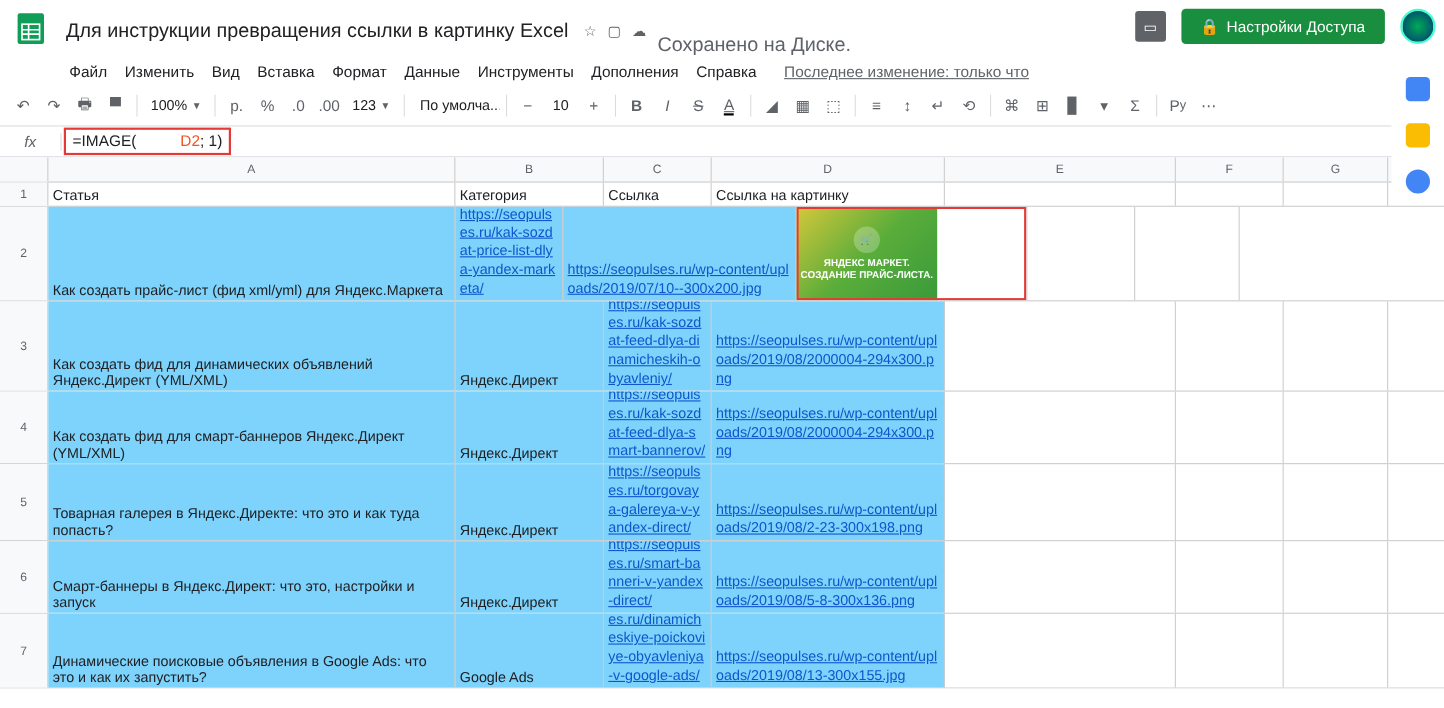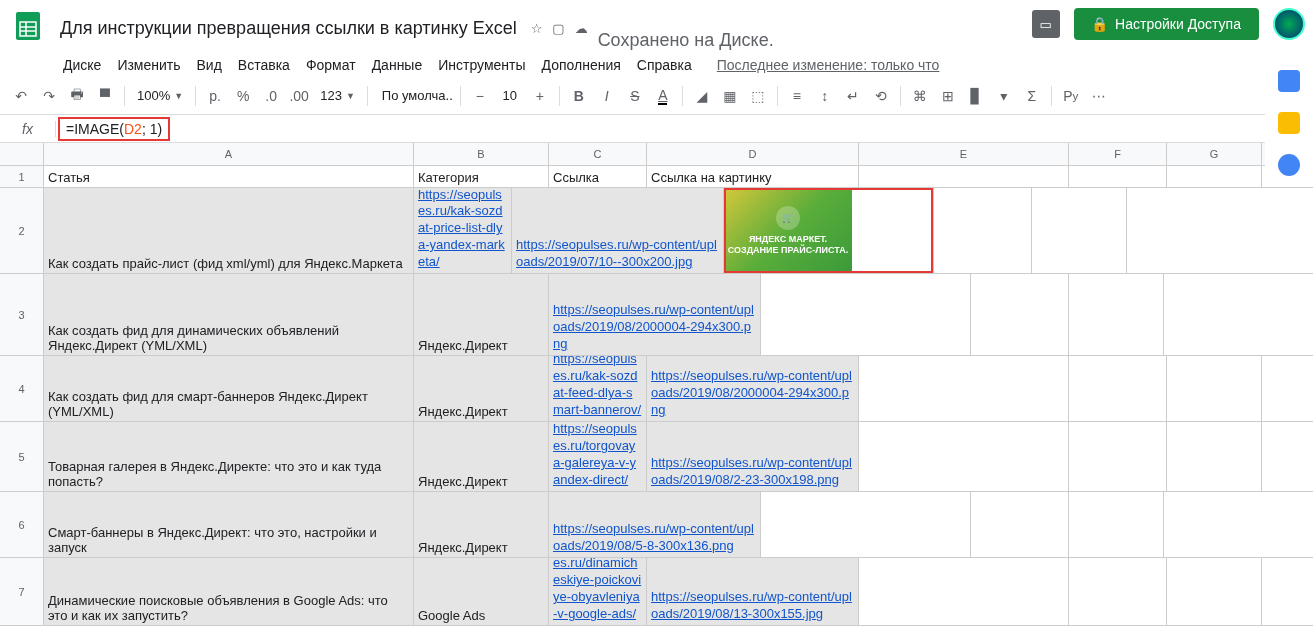--- a/index.html
+++ b/index.html
@@ -22,30 +22,30 @@
 .toolbar{display:flex;align-items:center;padding:4px 8px;border-bottom:1px solid #dadce0;gap:2px;height:38px;}
 .tb-btn{width:26px;height:26px;display:flex;align-items:center;justify-content:center;color:#5f6368;cursor:pointer;font-size:14px;}
 .tb-sep{width:1px;height:20px;background:#dadce0;margin:0 4px;}
 .tb-zoom{padding:0 6px;color:#202124;font-size:13px;display:flex;align-items:center;gap:4px;text-align:right;}
 .tb-font{padding:0 8px;font-size:13px;width:80px;overflow:hidden;text-overflow:ellipsis;white-space:nowrap;}
 .tb-size{width:30px;text-align:center;}
 .caret{font-size:9px;color:#5f6368;}
 .formula-bar{display:flex;align-items:center;border-bottom:1px solid #dadce0;height:28px;}
 .fx{width:56px;text-align:center;font-style:italic;color:#5f6368;font-size:14px;border-right:1px solid #dadce0;}
 .formula-content{padding:2px 6px;font-family:'Consolas',monospace;font-size:14px;border:2px solid #e53935;margin-left:2px;}
-.formula-content .ref{color:#f4511e;}
+.formula-content .ref{color:#f4511e;margin-left:40px;}
 .grid-wrap{position:relative;overflow:hidden;}
 .col-headers{display:flex;background:#f8f9fa;border-bottom:1px solid #ccc;}
 .corner{width:44px;height:22px;border-right:1px solid #ccc;background:#f8f9fa;}
 .col-h{height:22px;border-right:1px solid #ccc;text-align:center;line-height:22px;color:#5f6368;font-size:11px;}
 .col-A{width:370px;} .col-B{width:135px;} .col-C{width:98px;} .col-D{width:212px;} .col-E{width:210px;} .col-F{width:98px;} .col-G{width:95px;}
 .row{display:flex;border-bottom:1px solid #ccc;}
 .row-h{width:44px;border-right:1px solid #ccc;background:#f8f9fa;text-align:center;color:#5f6368;font-size:11px;display:flex;align-items:center;justify-content:center;}
 .cell{border-right:1px solid #ccc;padding:2px 4px;font-size:13px;overflow:hidden;display:flex;align-items:flex-end;}
-.sel{background:#e5e5e5;}
+.sel{background:#7dd3fc;}
 .link{color:#1155cc;text-decoration:underline;word-break:break-all;font-size:13px;line-height:1.3;}
 .r1{height:22px;} .r2{height:86px;} .r3{height:82px;} .r4{height:66px;} .r5{height:70px;} .r6{height:66px;} .r7{height:68px;}
 .image-cell{position:relative;padding:0;}
 .image-cell-border{position:absolute;left:0;top:0;width:100%;height:100%;border:2px solid #e53935;pointer-events:none;}
 .image-preview{width:128px;height:84px;background:linear-gradient(135deg,#d4c73a 0%,#5aad3a 50%,#3a9a3a 100%);display:flex;flex-direction:column;align-items:center;justify-content:center;color:#fff;font-size:9px;font-weight:bold;text-align:center;line-height:1.2;position:relative;}
 .cart-icon{width:24px;height:24px;background:rgba(255,255,255,.25);border-radius:50%;margin-bottom:4px;display:flex;align-items:center;justify-content:center;}
 .side-panel{position:absolute;right:0;top:56px;width:48px;background:#fff;display:flex;flex-direction:column;align-items:center;gap:20px;padding-top:14px;}
 .side-icon{width:22px;height:22px;border-radius:4px;}
 .cal-ic{background:#4285f4;} .keep-ic{background:#fbbc04;} .tasks-ic{background:#4285f4;border-radius:50%;}
 .bold{font-weight:bold;} .italic{font-style:italic;} .strike{text-decoration:line-through;}
@@ -68,21 +68,21 @@
     <div class="title-row">
       <div class="doc-title">Для инструкции превращения ссылки в картинку Excel</div>
       <div class="title-icons">
         <span>☆</span>
         <span>▢</span>
         <span>☁</span>
         <span class="drive-status">Сохранено на Диске.</span>
       </div>
     </div>
     <div class="menu-bar">
-      <div class="menu-item">Диске</div>
+      <div class="menu-item">Файл</div>
       <div class="menu-item">Изменить</div>
       <div class="menu-item">Вид</div>
       <div class="menu-item">Вставка</div>
       <div class="menu-item">Формат</div>
       <div class="menu-item">Данные</div>
       <div class="menu-item">Инструменты</div>
       <div class="menu-item">Дополнения</div>
       <div class="menu-item">Справка</div>
       <div class="last-edit">Последнее изменение: только что</div>
     </div>
@@ -199,20 +199,23 @@
       <div class="image-cell-border"></div>
     </div>
     <div class="cell col-F"></div>
     <div class="cell col-G"></div>
   </div>
 
   <div class="row r3">
     <div class="row-h">3</div>
     <div class="cell col-A sel">Как создать фид для динамических объявлений Яндекс.Директ (YML/XML)</div>
     <div class="cell col-B sel">Яндекс.Директ</div>
+    <div class="cell col-C sel">
+        <span class="link">https://seopulses.ru/kak-sozdat-feed-dlya-dinamicheskih-obyavleniy/</span>
+      </div>
     <div class="cell col-D sel">
         <span class="link">https://seopulses.ru/wp-content/uploads/2019/08/2000004-294x300.png</span>
       </div>
     <div class="cell col-E"></div>
     <div class="cell col-F"></div>
     <div class="cell col-G"></div>
   </div>
 
   <div class="row r4">
     <div class="row-h">4</div>
@@ -241,20 +244,23 @@
       </div>
     <div class="cell col-E"></div>
     <div class="cell col-F"></div>
     <div class="cell col-G"></div>
   </div>
 
   <div class="row r6">
     <div class="row-h">6</div>
     <div class="cell col-A sel">Смарт-баннеры в Яндекс.Директ: что это, настройки и запуск</div>
     <div class="cell col-B sel">Яндекс.Директ</div>
+    <div class="cell col-C sel">
+        <span class="link">https://seopulses.ru/smart-banneri-v-yandex-direct/</span>
+      </div>
     <div class="cell col-D sel">
         <span class="link">https://seopulses.ru/wp-content/uploads/2019/08/5-8-300x136.png</span>
       </div>
     <div class="cell col-E"></div>
     <div class="cell col-F"></div>
     <div class="cell col-G"></div>
   </div>
 
   <div class="row r7">
     <div class="row-h">7</div>

